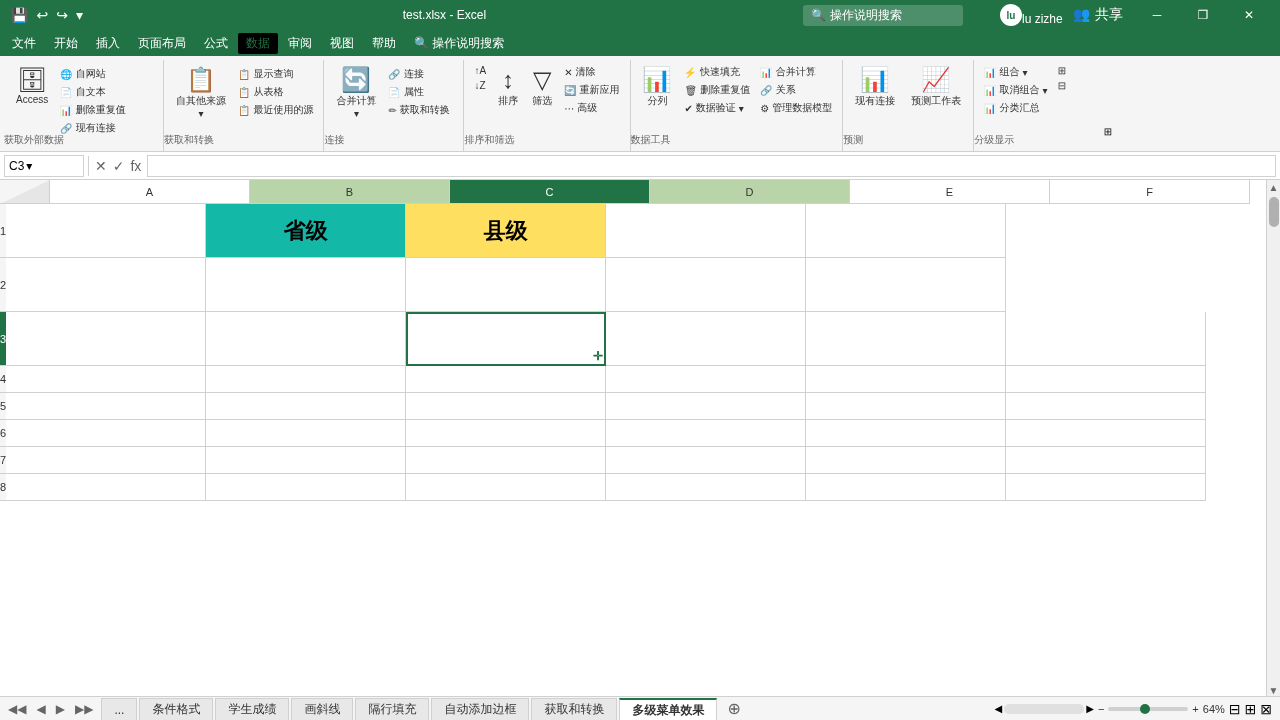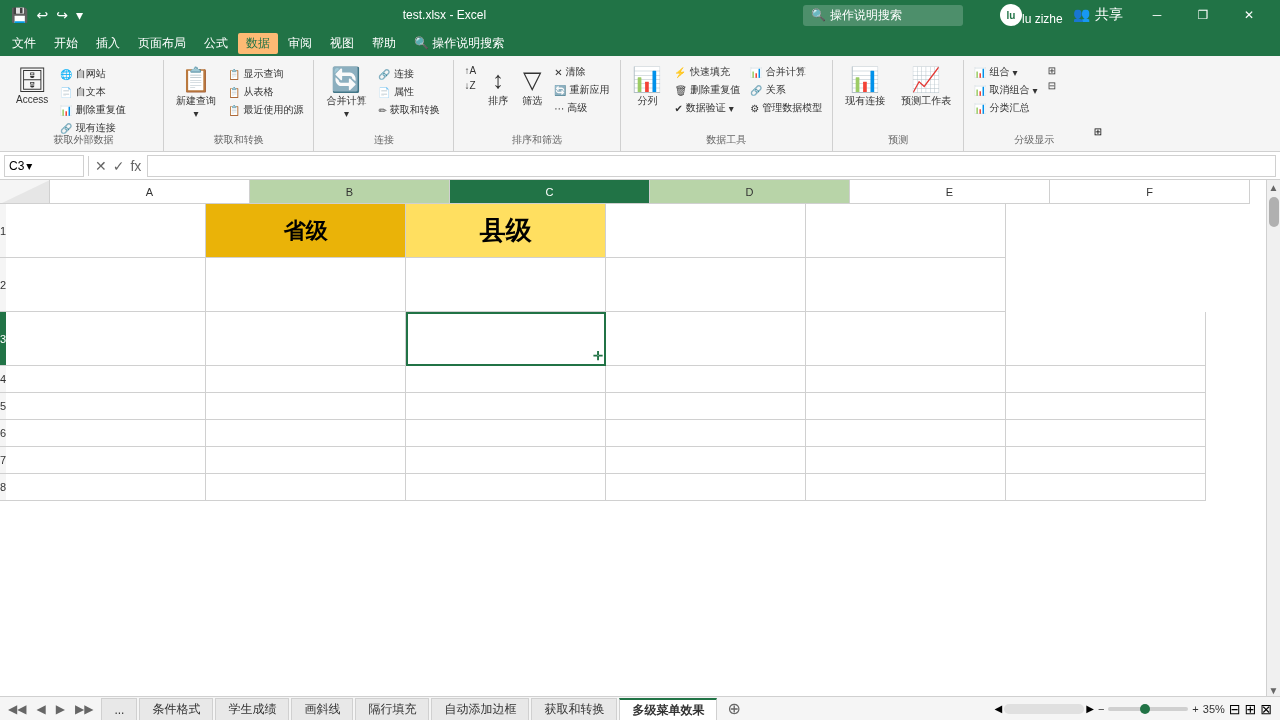--- a/index.html
+++ b/index.html
@@ -34,21 +34,21 @@
       padding: 0 4px;
       gap: 2px;
     }
     .menu-item {
       color: white;
       font-size: 12px;
       padding: 2px 8px;
       cursor: pointer;
       border-radius: 2px;
     }
-    .menu-item.active { background: #fdba74; color: #217346; }
+    .menu-item.active { background: #000000; color: #217346; }
 
     
     .ribbon {
       height: 96px;
       background: #f5f5f5;
       border-bottom: 1px solid #d0d0d0;
       display: flex;
       align-items: stretch;
       padding: 4px 4px 0 4px;
       gap: 0;
@@ -62,21 +62,21 @@
       border-right: 1px solid #d0d0d0;
       min-width: 60px;
       position: relative;
     }
     .ribbon-group:last-child { border-right: none; }
     .ribbon-group-label {
       position: absolute;
       bottom: 4px;
       left: 0;
       right: 0;
-      text-align: center;
+      text-align: left;
       font-size: 10px;
       color: #666;
     }
     .ribbon-buttons {
       display: flex;
       flex-direction: row;
       align-items: flex-start;
       gap: 2px;
       flex: 1;
       flex-wrap: wrap;
@@ -289,21 +289,21 @@
       width: 10px;
       height: 10px;
       background: #217346;
       border-radius: 50%;
       position: absolute;
       top: -3px;
       left: 40%;
     }
 
     
-    .cell-green { background: #eab308; }
+    .cell-green { background: #14b8a6; }
     .cell-blue-gray { background: #8db4e2; }
     .cell-yellow { background: #ffdf60; }
 
     
     .search-box {
       display: flex;
       align-items: center;
       background: rgba(255,255,255,0.2);
       border-radius: 3px;
       padding: 2px 8px;
@@ -390,21 +390,21 @@
         </div>
       </div>
     </div>
     <div class="ribbon-group-label">获取外部数据</div>
   </div>
 
   <div class="ribbon-group" style="min-width:130px">
     <div class="ribbon-buttons">
       <div class="ribbon-btn-large">
         <span class="icon">📋</span>
-        <span>新建查询</span>
+        <span>自其他来源</span>
         <span>▾</span>
       </div>
       <div style="display:flex;flex-direction:column;gap:2px;margin-top:4px;">
         <div class="ribbon-btn-sm">
           <span>📋</span>
           <span>显示查询</span>
         </div>
         <div class="ribbon-btn-sm">
           <span>📋</span>
           <span>从表格</span>
@@ -595,21 +595,21 @@
       <div class="col-header selected" style="width:200px;">C</div>
       <div class="col-header partial-selected" style="width:200px;">D</div>
       <div class="col-header" style="width:200px;">E</div>
       <div class="col-header" style="width:200px;">F</div>
     </div>
 
     <div class="grid-row">
       <div class="row-header" style="height:54px;">1</div>
       <div class="grid-cell" style="width:200px;"></div>
       <div class="grid-cell cell-green" style="width:200px;font-size:22px;font-weight:bold;">省级</div>
-      <div class="grid-cell cell-yellow" style="width:200px;font-size:26px;font-weight:bold;">县级</div>
+      <div class="grid-cell cell-yellow" style="width:200px;font-size:22px;font-weight:bold;">县级</div>
       <div class="grid-cell" style="width:200px;"></div>
       <div class="grid-cell" style="width:200px;"></div>
     </div>
 
     <div class="grid-row">
       <div class="row-header" style="height:54px;">2</div>
       <div class="grid-cell" style="width:200px;"></div>
       <div class="grid-cell" style="width:200px;"></div>
       <div class="grid-cell" style="width:200px;"></div>
       <div class="grid-cell" style="width:200px;"></div>
@@ -709,21 +709,21 @@
       <span style="font-size:10px;cursor:pointer;">◀</span>
       <div class="h-scroll-track"></div>
       <span style="font-size:10px;cursor:pointer;">▶</span>
     </div>
     <div class="zoom-area">
       <span>−</span>
       <div class="zoom-slider">
         <div class="zoom-thumb"></div>
       </div>
       <span>+</span>
-      <span>35%</span>
+      <span>64%</span>
     </div>
     <div style="display:flex;gap:4px;align-items:center;">
       <span style="cursor:pointer;font-size:14px;">⊟</span>
       <span style="cursor:pointer;font-size:14px;">⊞</span>
       <span style="cursor:pointer;font-size:14px;">⊠</span>
     </div>
   </div>
 </div>
 
 </body></html>

